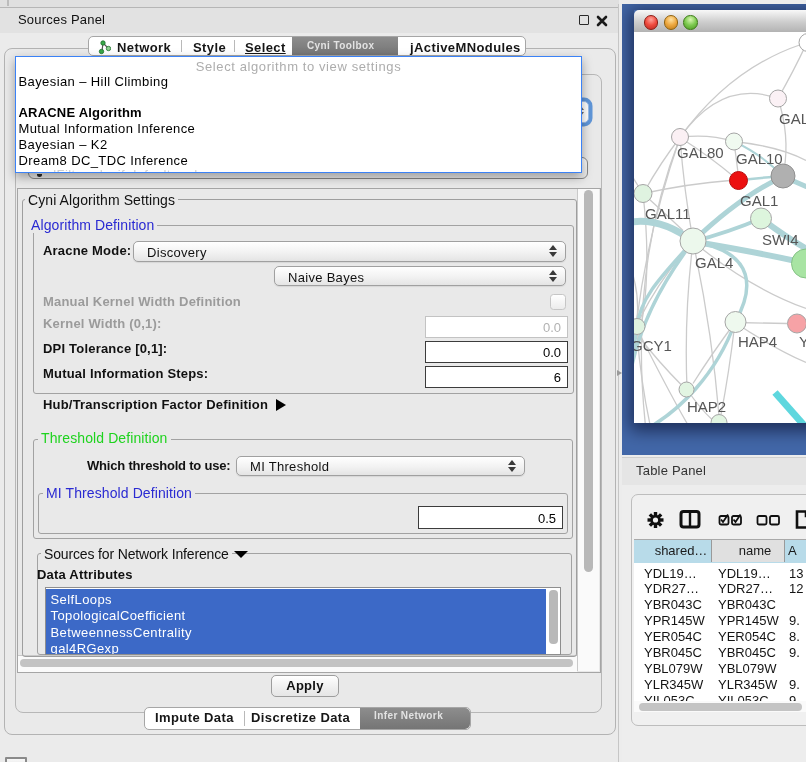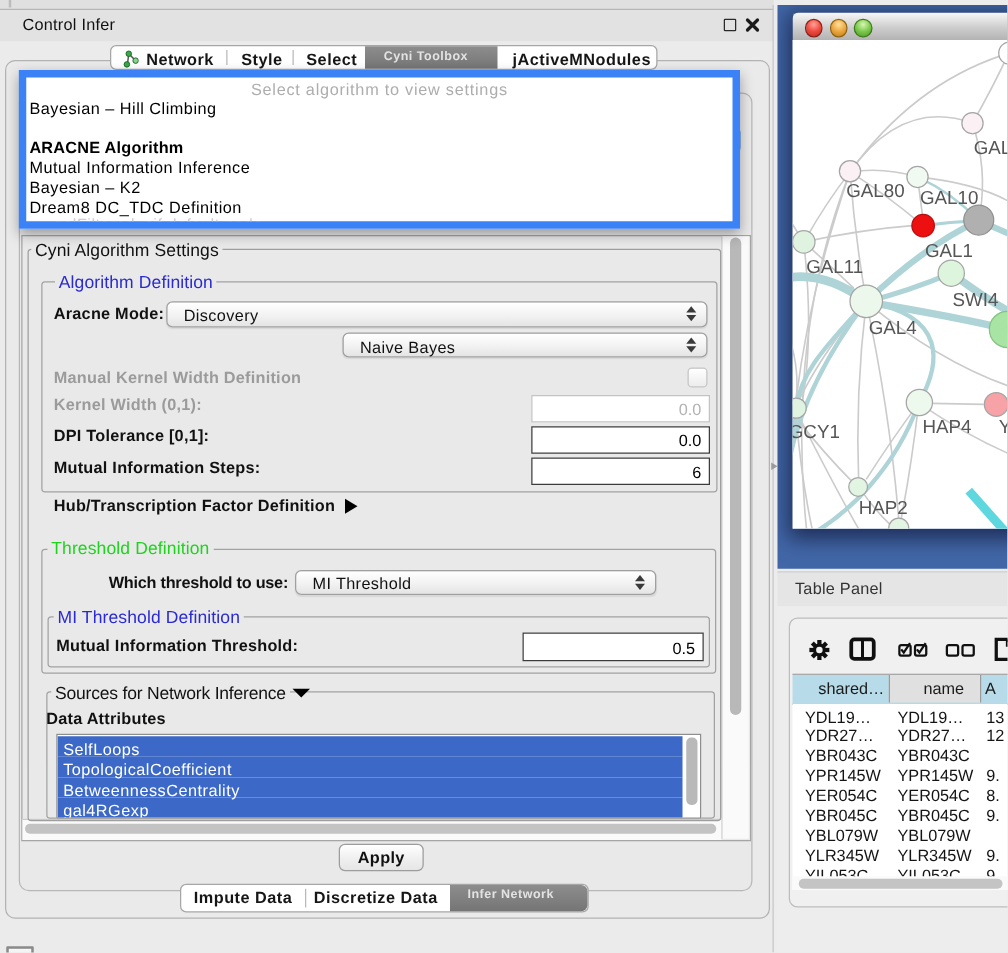--- a/index.html
+++ b/index.html
@@ -25,21 +25,21 @@
 </style>
 </head>
 <body>
 <div id="root">
 
 <div class="abs" style="left:0;top:0;width:619px;height:762px;background:#ebebeb;"></div>
 <div class="abs" style="left:0;top:0;width:619px;height:7px;background:#e0e0e0;border-bottom:1px solid #b6b6b6;"></div>
 <div class="abs" style="left:7px;top:0;width:2px;height:6px;background:#bcbcbc;"></div>
 
 <div class="abs" style="left:0;top:8px;width:619px;height:25px;background:#e2e2e2;"></div>
-<div class="lbl" style="left:18px;top:12px;">Control Infer</div>
+<div class="lbl" style="left:18px;top:12px;">Sources Panel</div>
 
 <div class="abs" style="left:579px;top:15px;width:8px;height:8px;border:1.6px solid #2a2a2a;border-radius:1px;"></div>
 <div class="abs" style="left:596px;top:13px;width:12px;height:12px;">
 <svg width="12" height="12" viewBox="0 0 12 12">
         <path d="M2 2 L10 10 M10 2 L2 10" stroke="#1a1a1a" stroke-width="2.6" stroke-linecap="round"></path>
       </svg>
 </div>
 
 <div class="abs" style="left:618px;top:4px;width:1px;height:758px;background:#c6c6c6;"></div>
 
@@ -52,21 +52,21 @@
 <div class="abs" style="left:577px;top:189px;width:21px;height:482px;background:#fafafa;border-left:1px solid #c9c9c9;"></div>
 <div class="abs" style="left:583.5px;top:190px;width:9px;height:382px;background:#b8b8b8;border-radius:4.5px;"></div>
 
 <div class="abs" style="left:18px;top:655px;width:559px;height:16px;background:#fafafa;border-top:1px solid #c9c9c9;"></div>
 <div class="abs" style="left:20px;top:658.5px;width:553px;height:8.5px;background:#c3c3c3;border-radius:4.5px;"></div>
 
 <div class="group" style="left:21.5px;top:199px;width:553.5px;height:456px;border-color:#9e9e9e;"></div>
 <div class="gtitle" style="left:25px;top:191.5px;color:#111;">Cyni Algorithm Settings</div>
 
 <div class="group" style="left:33px;top:224.5px;width:539px;height:167px;"></div>
-<div class="gtitle" style="left:44px;top:217px;color:#2a2ad2;">Algorithm Definition</div>
+<div class="gtitle" style="left:28px;top:217px;color:#2a2ad2;">Algorithm Definition</div>
 
 <div class="lbl b" style="left:43px;top:243.4px;">Aracne Mode:</div>
 <div class="combo" style="left:133px;top:241px;width:431px;height:18.5px;">
       <span class="ct">Discovery</span>
   <span class="spin" style="right:8px;top:3px;">
         <span class="up"></span>
         <span class="dn"></span>
       </span>
     </div>
 
@@ -101,21 +101,20 @@
       <span class="ct">MI Threshold</span>
   <span class="spin" style="right:8px;top:3px;">
         <span class="up"></span>
         <span class="dn"></span>
       </span>
     </div>
 
 <div class="group" style="left:38px;top:492.5px;width:528px;height:39.5px;"></div>
 <div class="gtitle" style="left:43px;top:484.8px;color:#2a2ad2;">MI Threshold Definition</div>
 
-<div class="lbl b" style="left:45px;top:508.5px;">Mutual Information Threshold:</div>
 <div class="fld" style="left:418px;top:506px;width:145px;height:22.5px;border:1px solid #3c3c3c;color:#000;padding:3.5px 6px 0 0;">0.5</div>
 
 <div class="group" style="left:37px;top:553.4px;width:533px;height:100px;"></div>
 <div class="gtitle" style="left:41px;top:545.5px;color:#111;letter-spacing:-0.15px;">Sources for Network Inference</div>
 <div class="abs" style="left:234px;top:551px;width:0;height:0;border-left:7px solid transparent;border-right:7px solid transparent;border-top:7.5px solid #000;"></div>
 
 <div class="lbl b" style="left:37px;top:567.4px;">Data Attributes</div>
 
 <div class="abs" style="left:45px;top:587px;width:514px;height:65.5px;border:1px solid #8e8e8e;background:#fff;overflow:hidden;">
   <div class="abs" style="left:0;top:0.5px;width:500px;height:16.6px;background:#3c69c7;"></div>
@@ -137,21 +136,21 @@
   <span class="t" style="left:106px;top:2px;">Discretize Data</span>
   <span class="dark" style="left:215px;right:0;border-radius:0 5px 5px 0;"></span>
   <span class="dt" style="left:229px;top:2px;">Infer Network</span>
 </div>
 
 <div class="seg" style="left:88px;top:36px;width:436px;height:18px;">
   <span class="t" style="left:28px;top:2.5px;">Network</span>
   <span class="sep" style="left:91.5px;"></span>
   <span class="t" style="left:104px;top:2.5px;">Style</span>
   <span class="sep" style="left:145px;"></span>
-  <span class="t" style="left:156px;top:2.5px;">Select</span>
+  <span class="t" style="left:156px;top:2.5px;text-decoration:underline;">Select</span>
   <span class="dark" style="left:203px;width:106px;"></span>
   <span class="dt" style="left:218px;top:2.5px;">Cyni Toolbox</span>
   <span class="t" style="left:321px;top:2.5px;">jActiveMNodules</span>
 </div>
 
 <svg class="abs" style="left:98px;top:39.5px;" width="13" height="15" viewBox="0 0 13 15">
   <path d="M5 3 L4 11 M5 3 L10 8" stroke="#555" stroke-width="1.2" fill="none"></path>
   <circle cx="5" cy="3" r="2.2" fill="#39a849" stroke="#1c7029" stroke-width="0.8"></circle>
   <circle cx="3.5" cy="11.5" r="2.2" fill="#39a849" stroke="#1c7029" stroke-width="0.8"></circle>
   <circle cx="10.5" cy="8.5" r="2.2" fill="#8fd08f" stroke="#1c7029" stroke-width="0.8"></circle>
@@ -160,28 +159,28 @@
 <div class="abs" style="left:540px;top:101px;width:47px;height:20px;border-radius:5px;background:#fff;border:1px solid #9bbdea;box-shadow:0 0 0 3.5px rgba(88,145,215,0.95);">
   <span style="position:absolute;right:3px;top:4px;width:7px;">
   <span style="position:absolute;left:0;top:0;width:0;height:0;border-left:3.5px solid transparent;border-right:3.5px solid transparent;border-bottom:4px solid #6b6b6b;"></span>
   <span style="position:absolute;left:0;top:6px;width:0;height:0;border-left:3.5px solid transparent;border-right:3.5px solid transparent;border-top:4px solid #6b6b6b;"></span>
 </span>
     </div>
 
 <div class="abs" style="left:28px;top:157px;width:558px;height:20px;border:1px solid #878787;border-radius:6px;background:linear-gradient(#fbfbfb,#e6e6e6);"></div>
 <div class="abs" style="left:36.5px;top:173.5px;width:5px;height:3.5px;background:#2a2a2a;border-radius:0 0 2.5px 2.5px;"></div>
 
-<div class="abs" style="left:15px;top:56px;width:565px;height:115px;background:#fff;border:6px solid #3b82f6;box-shadow:0 4px 10px rgba(0,0,0,0.35);overflow:hidden;">
+<div class="abs" style="left:15px;top:56px;width:565px;height:115px;background:#fff;border:1px solid #3b82f6;box-shadow:0 4px 10px rgba(0,0,0,0.35);overflow:hidden;">
   <div class="abs" style="left:22px;top:109.5px;font-size:13px;color:#cdcdcd;letter-spacing:0.4px;">galFiltered_sif default node</div>
   <div class="abs" style="left:0;top:2px;width:565px;text-align:center;font-size:13px;color:#adadad;letter-spacing:0.6px;">Select algorithm to view settings</div>
   <div class="abs" style="left:2.5px;top:16.5px;font-size:13px;color:#000;letter-spacing:0.4px;">Bayesian – Hill Climbing</div>
   <div class="abs" style="left:2.5px;top:48.3px;font-size:13px;font-weight:bold;color:#000;letter-spacing:0.2px;">ARACNE Algorithm</div>
   <div class="abs" style="left:2.5px;top:64.2px;font-size:13px;color:#000;letter-spacing:0.4px;">Mutual Information Inference</div>
   <div class="abs" style="left:2.5px;top:80.1px;font-size:13px;color:#000;letter-spacing:0.4px;">Bayesian – K2</div>
-  <div class="abs" style="left:2.5px;top:96px;font-size:13px;color:#000;letter-spacing:0.4px;">Dream8 DC_TDC Definition</div>
+  <div class="abs" style="left:2.5px;top:96px;font-size:13px;color:#000;letter-spacing:0.4px;">Dream8 DC_TDC Inference</div>
 </div>
 
 <div class="abs" style="left:617px;top:369.5px;width:0;height:0;border-top:3.5px solid transparent;border-bottom:3.5px solid transparent;border-left:5px solid #9a9a9a;"></div>
 
 <div class="abs" style="left:5px;top:757px;width:18px;height:10px;border:2px solid #8a8a8a;border-radius:1px;background:linear-gradient(#f8f8f8,#e0e0e0);"></div>
 
 <div class="abs" style="left:622px;top:4px;width:184px;height:451px;background:#4267a8;overflow:hidden;">
 
   <div class="abs" style="left:12px;top:6px;width:200px;height:413px;box-shadow:0 4px 16px 4px rgba(0,0,25,0.55);"></div>
 

